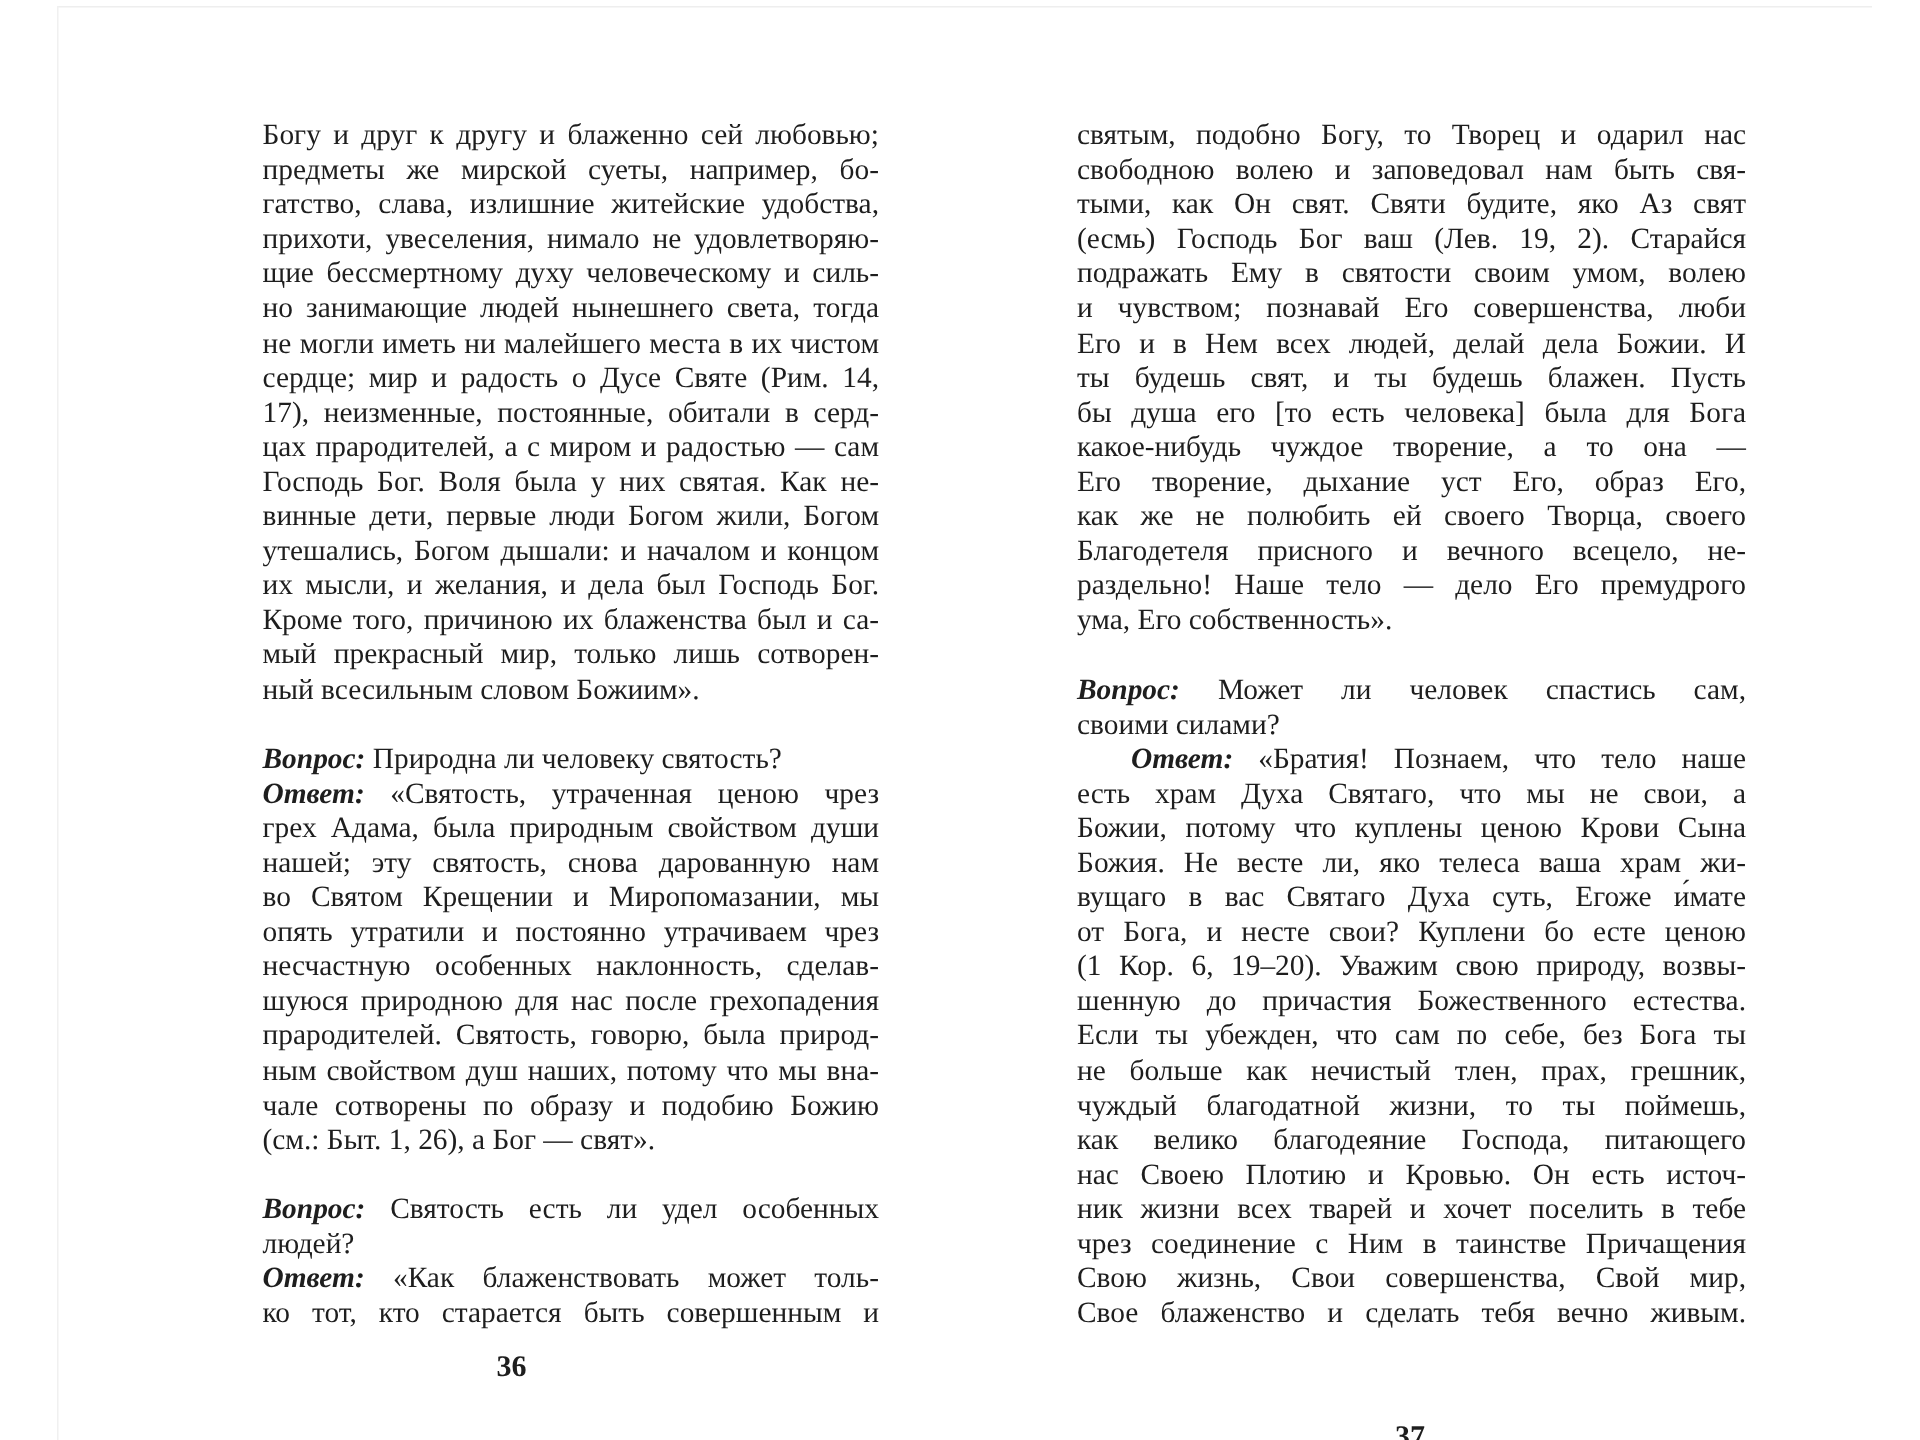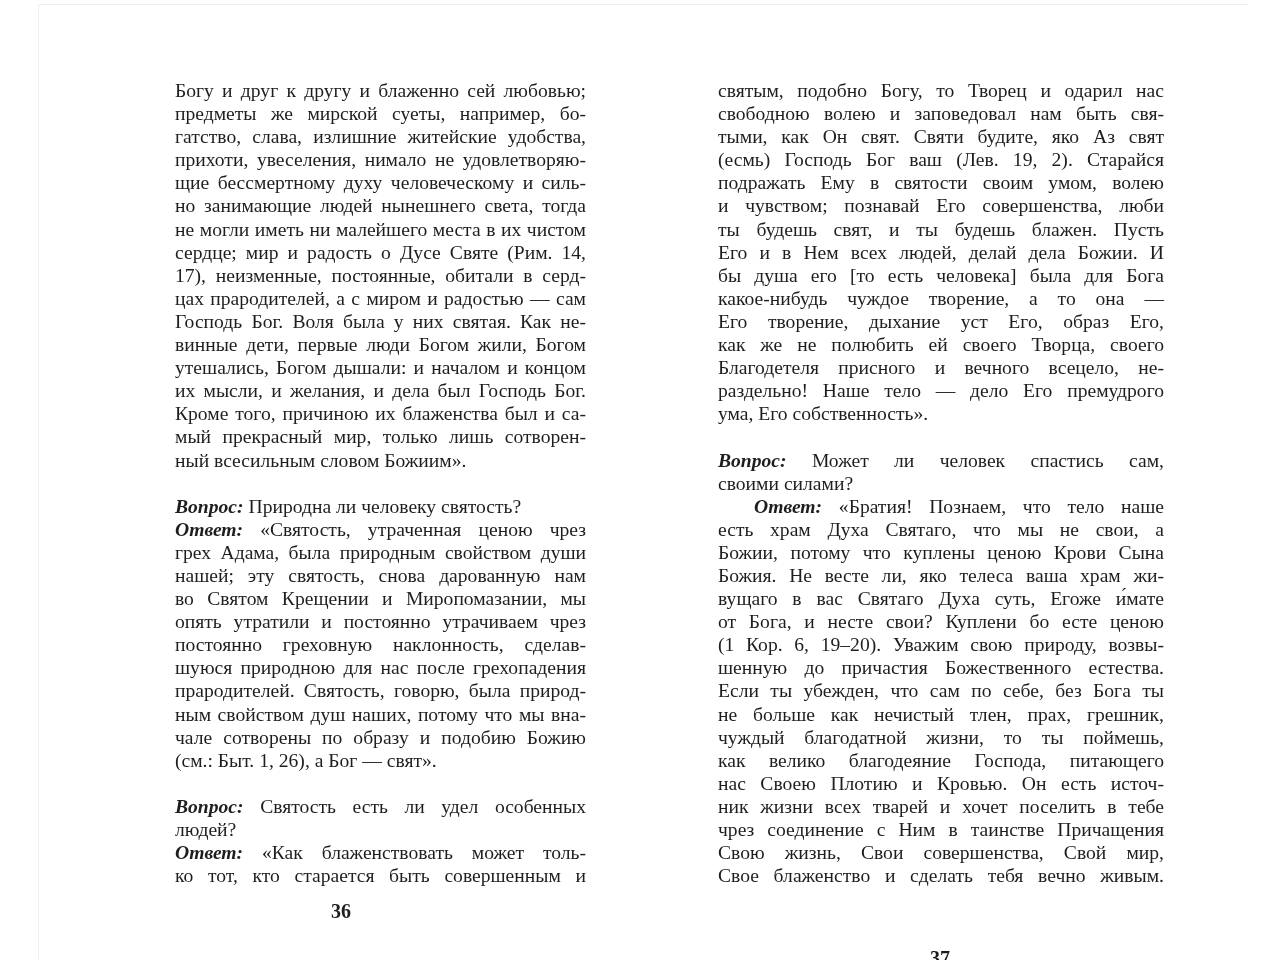--- a/index.html
+++ b/index.html
@@ -50,43 +50,43 @@
     <span class="line"><span>Кроме того, причиною их блаженства был и са-</span></span>
     <span class="line"><span>мый прекрасный мир, только лишь сотворен-</span></span>
     <span class="line last"><span>ный всесильным словом Божиим».</span></span>
     <span class="gap"></span>
     <span class="line last" style="padding-left: 0px;"><span class="lbl">Вопрос:</span><span> Природна ли человеку святость?</span></span>
     <span class="line" style="padding-left: 0px;"><span class="lbl">Ответ:</span><span> «Святость, утраченная ценою чрез</span></span>
     <span class="line"><span>грех Адама, была природным свойством души</span></span>
     <span class="line"><span>нашей; эту святость, снова дарованную нам</span></span>
     <span class="line"><span>во Святом Крещении и Миропомазании, мы</span></span>
     <span class="line"><span>опять утратили и постоянно утрачиваем чрез</span></span>
-    <span class="line"><span>постоянно греховную наклонность, сделав-</span></span>
+    <span class="line"><span>несчастную особенных наклонность, сделав-</span></span>
     <span class="line"><span>шуюся природною для нас после грехопадения</span></span>
     <span class="line"><span>прародителей. Святость, говорю, была природ-</span></span>
     <span class="line"><span>ным свойством душ наших, потому что мы вна-</span></span>
     <span class="line"><span>чале сотворены по образу и подобию Божию</span></span>
     <span class="line last"><span>(см.: Быт. 1, 26), а Бог — свят».</span></span>
     <span class="gap"></span>
     <span class="line" style="padding-left: 0px;"><span class="lbl">Вопрос:</span><span> Святость есть ли удел особенных</span></span>
     <span class="line last"><span>людей?</span></span>
     <span class="line" style="padding-left: 0px;"><span class="lbl">Ответ:</span><span> «Как блаженствовать может толь-</span></span>
     <span class="line"><span>ко тот, кто старается быть совершенным и</span></span>
   </div>
 <div class="folio left">36</div>
 
 <div class="page right">
     <span class="line"><span>святым, подобно Богу, то Творец и одарил нас</span></span>
     <span class="line"><span>свободною волею и заповедовал нам быть свя-</span></span>
     <span class="line"><span>тыми, как Он свят. </span><span class="it">Святи будите, яко Аз свят</span></span>
     <span class="line"><span class="it">(есмь) Господь Бог ваш</span><span> (Лев. 19, 2). Старайся</span></span>
     <span class="line"><span>подражать Ему в святости своим умом, волею</span></span>
     <span class="line"><span>и чувством; познавай Его совершенства, люби</span></span>
+    <span class="line"><span>Его и в Нем всех людей, делай дела Божии. И</span></span>
     <span class="line"><span>ты будешь свят, и ты будешь блажен. Пусть</span></span>
-    <span class="line"><span>Его и в Нем всех людей, делай дела Божии. И</span></span>
     <span class="line"><span>бы душа его [то есть человека] была для Бога</span></span>
     <span class="line"><span>какое-нибудь чуждое творение, а то она —</span></span>
     <span class="line"><span>Его творение, дыхание уст Его, образ Его,</span></span>
     <span class="line"><span>как же не полюбить ей своего Творца, своего</span></span>
     <span class="line"><span>Благодетеля присного и вечного всецело, не-</span></span>
     <span class="line"><span>раздельно! Наше тело — дело Его премудрого</span></span>
     <span class="line last"><span>ума, Его собственность».</span></span>
     <span class="gap"></span>
     <span class="line" style="padding-left: 0px;"><span class="lbl">Вопрос:</span><span> Может ли человек спастись сам,</span></span>
     <span class="line last"><span>своими силами?</span></span>

